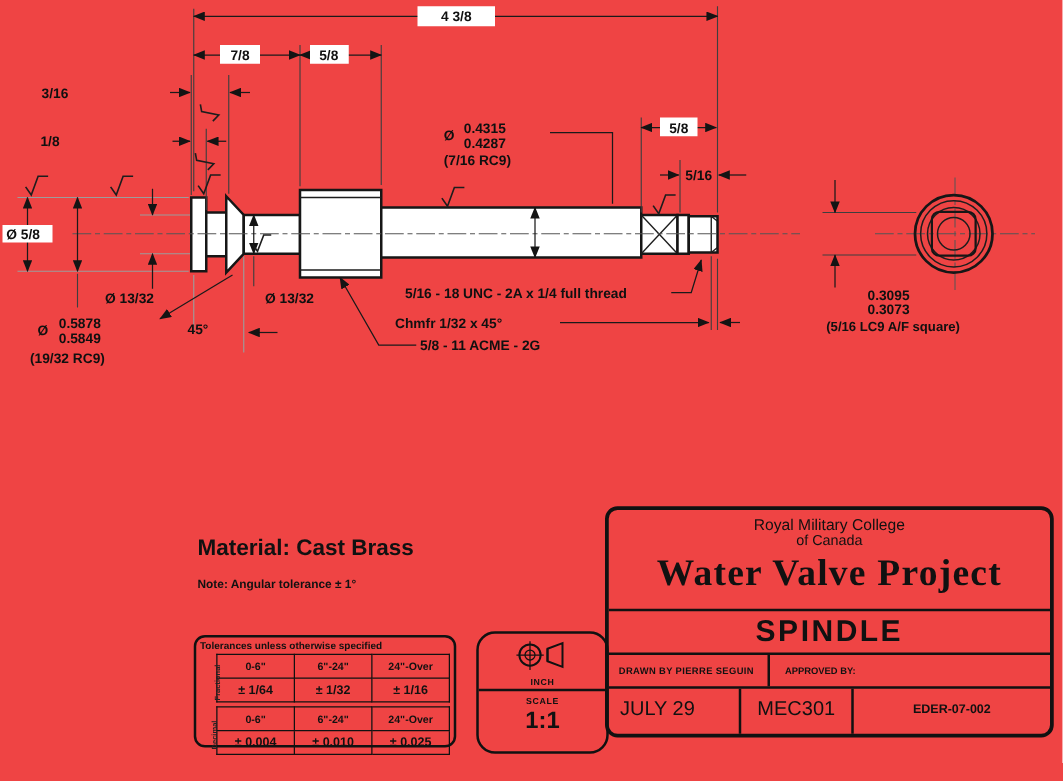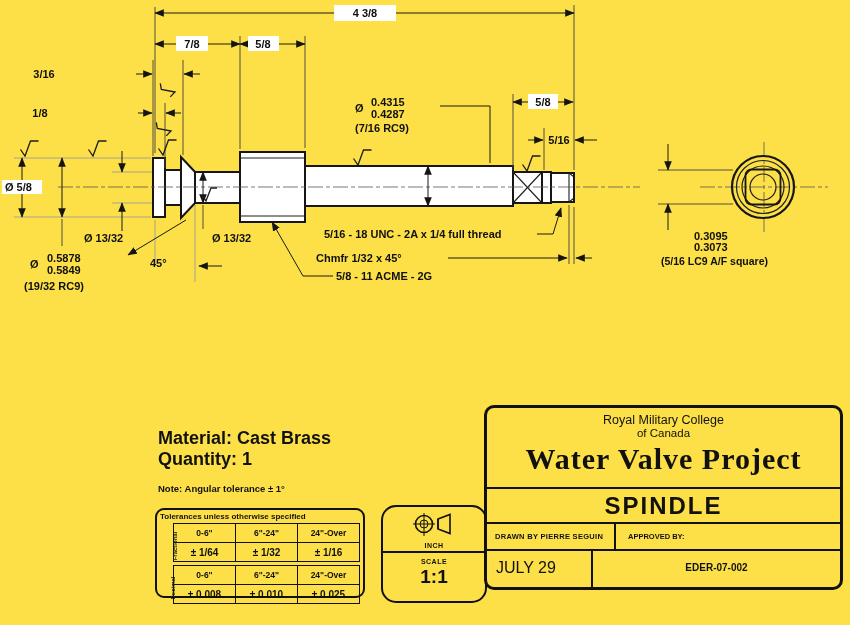--- a/index.html
+++ b/index.html
@@ -1,16 +1,16 @@
 <!DOCTYPE html>
 <html><head>
 <meta charset="utf-8">
 <style>
   html,body{margin:0;padding:0;background:#fff;}
-  #stage{position:relative;width:850px;height:625px;background:#fde047;overflow:hidden;
+  #stage{position:relative;width:850px;height:625px;background:#ef4444;overflow:hidden;
          font-family:"Liberation Sans",sans-serif;color:#111;}
   svg text{font-family:"Liberation Sans",sans-serif;}
   .part{fill:#fff;stroke:#161616;stroke-width:2;}
   .thin{fill:none;stroke:#1d1d1d;stroke-width:1.1;}
   .dim{fill:none;stroke:#1a1a1a;stroke-width:1;}
   .ext{fill:none;stroke:#3e3e3e;stroke-width:0.9;}
   .lext{fill:none;stroke:#9c9c9c;stroke-width:0.9;}
   .cl{fill:none;stroke:#555;stroke-width:0.8;stroke-dasharray:15 3 4 3;}
   .dimtext{font-size:11px;font-weight:bold;fill:#101010;}
   .chip{fill:#fff;}
@@ -225,21 +225,20 @@
       <line class="dim" x1="668" y1="144" x2="668" y2="170" marker-end="url(#ah)"></line>
       <line class="dim" x1="668" y1="230" x2="668" y2="204" marker-end="url(#ah)"></line>
       <text class="dimtext" x="694" y="240">0.3095</text>
       <text class="dimtext" x="694" y="251">0.3073</text>
       <text class="dimtext" x="661" y="265" style="font-size:10.5px">(5/16 LC9 A/F square)</text>
     </g>
   </svg>
 
   <div id="notes" class="abs">
     <div class="big">Material: Cast Brass</div>
-    <div class="big">Quantity: 1</div>
     <div class="small">Note: Angular tolerance ± 1°</div>
   </div>
 
   <div id="tol" class="abs">
     <div class="ttl">Tolerances unless otherwise specified</div>
     <table>
       <tbody>
           <tr>
         <td class="rot" rowspan="2"><span>Fractional</span></td>
         <td class="cell rng">0-6"</td>
@@ -255,21 +254,21 @@
       </table>
     <table>
       <tbody>
           <tr>
         <td class="rot" rowspan="2"><span>Decimal</span></td>
         <td class="cell rng">0-6"</td>
         <td class="cell rng">6"-24"</td>
         <td class="cell rng">24"-Over</td>
       </tr>
       <tr>
-        <td class="cell val">± 0.008</td>
+        <td class="cell val">± 0.004</td>
         <td class="cell val">± 0.010</td>
         <td class="cell val">± 0.025</td>
       </tr>
     </tbody>
       </table>
   </div>
 
   <div id="scalebox" class="abs">
     <div class="top">
       <svg width="42" height="27" viewBox="0 0 42 27">
@@ -294,17 +293,18 @@
       <div class="org2">of Canada</div>
       <div class="proj">Water Valve Project</div>
     </div>
     <div class="tb-part">SPINDLE</div>
     <div class="tb-sign">
       <div class="c1">DRAWN BY PIERRE SEGUIN</div>
       <div class="c2">APPROVED BY:</div>
     </div>
     <div class="tb-bot">
       <div class="c1">JULY 29 1992</div>
+      <div class="c2">MEC301</div>
       <div class="c3">EDER-07-002</div>
     </div>
   </div>
 
 </div>
 
 </body></html>

